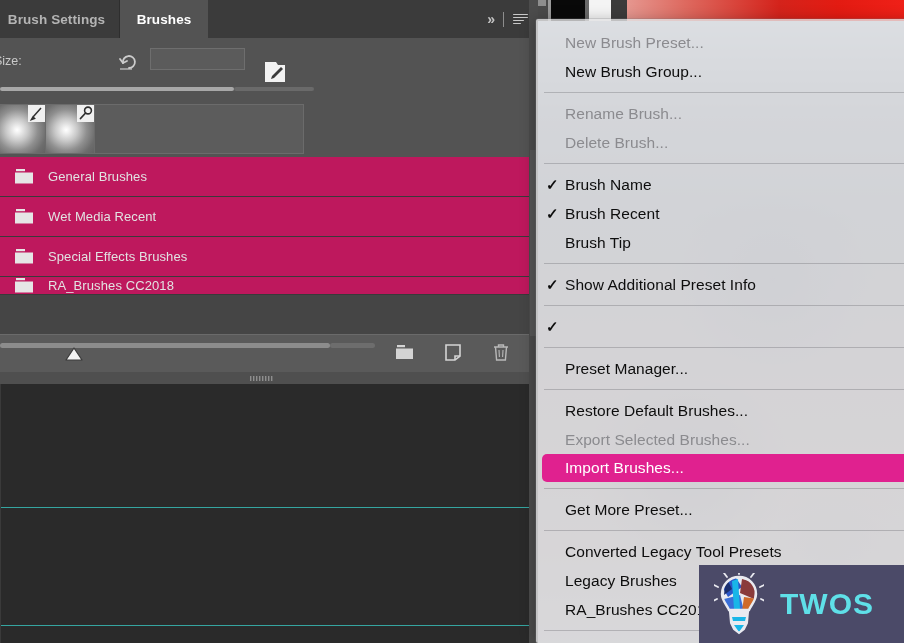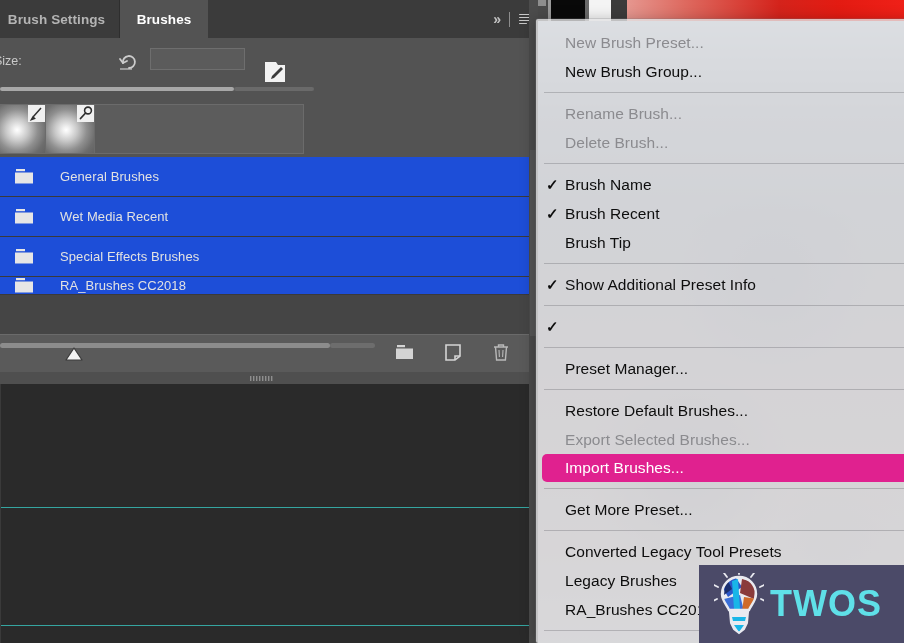--- a/index.html
+++ b/index.html
@@ -27,21 +27,20 @@
     background: #535353;
     overflow: hidden;
   }
 
   
   .tabstrip {
     position: absolute;
     left: 0; top: 0;
     width: 538px; height: 38px;
     background: #3b3b3b;
-    padding-left: 6px;
   }
   .tab {
     position: absolute;
     top: 0; height: 38px;
     display: flex; align-items: center; justify-content: center;
     font-size: 13.5px;
     font-weight: bold;
     letter-spacing: 0.1px;
     box-sizing: border-box;
   }
@@ -168,24 +167,23 @@
     left: 0; top: 157px;
     width: 529px; height: 177px;
     background: #454545;
     overflow: hidden;
   }
   .brush-row {
     position: relative;
     height: 40px;
     display: flex; align-items: center;
     border-bottom: 1px solid #3a3a3a;
-    background: #1d4ed8;
+    background: #be185d;
     padding-left: 0;
     box-sizing: border-box;
-    gap: 12px;
   }
   .brush-row .disclosure {
     position: absolute;
     left: -6px;
     width: 16px;
     color: #b9b9b9;
     font-size: 11px;
   }
   .folder-icon {
     margin-left: 14px;
@@ -379,22 +377,22 @@
     background: #4b4a68;
     display: flex; align-items: center;
     overflow: hidden;
   }
   #watermark .bulb {
     margin-left: 15px;
     width: 50px; height: 62px;
     flex: 0 0 auto;
   }
   #watermark .wm-text {
-    margin-left: 6px;
-    font-size: 36px;
+    margin-left: 16px;
+    font-size: 30px;
     font-weight: bold;
     color: #5fe0e8;
     letter-spacing: 1px;
     line-height: 1;
   }
 </style>
 </head>
 <body>
 
 <div id="screen">

